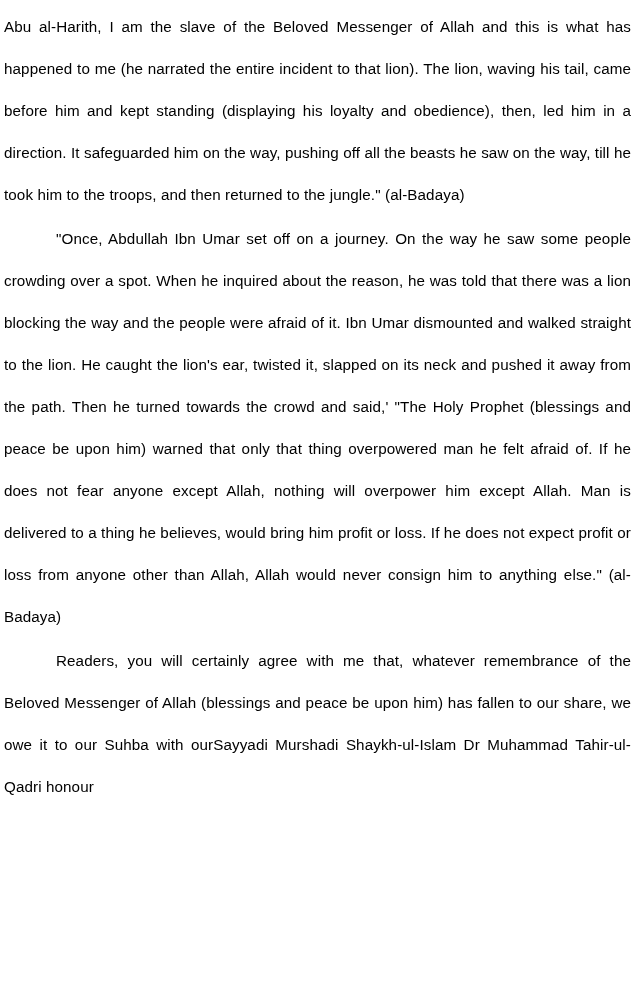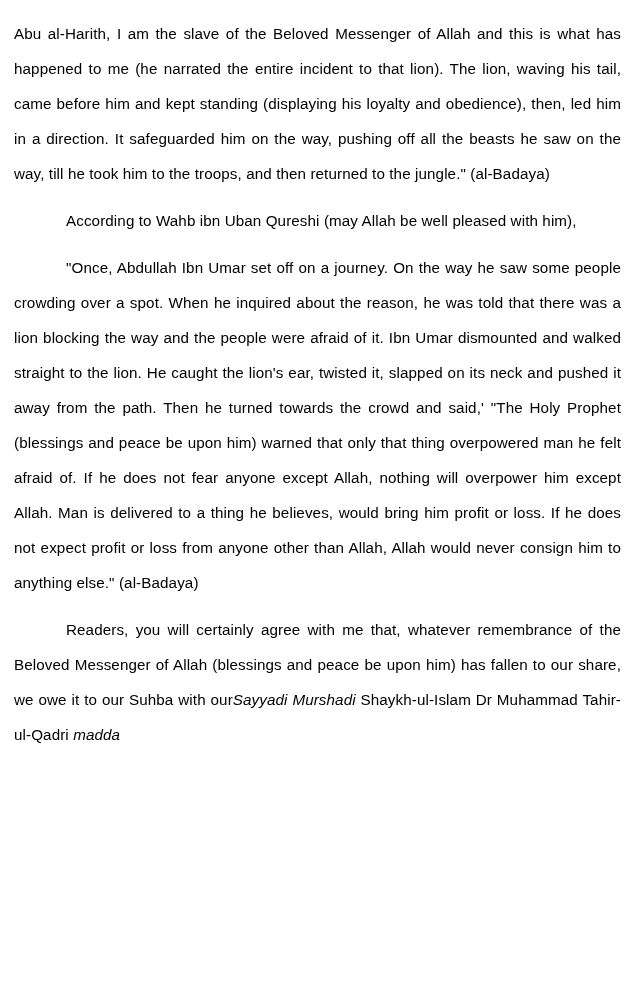--- a/index.html
+++ b/index.html
@@ -16,52 +16,48 @@
   }
   .page {
     width: 635px;
     height: 984px;
     box-sizing: border-box;
     padding: 4px 2px 0 2px;
     position: relative;
   }
   .para {
     font-size: 15.2px;
-    line-height: 35px;
+    line-height: 42px;
     text-align: justify;
     text-justify: inter-word;
-    margin: 12px;
+    margin: 2px;
     letter-spacing: 0.1px;
   }
   .indent {
     text-indent: 52px;
   }
   .noindent {
     text-indent: 0;
   }
   .ital {
-    font-style: italic;
   }
 </style>
 </head>
 <body>
 
 <div class="page">
 
   <p class="para noindent">
     <span>Abu al-Harith, I am the slave of the Beloved Messenger of Allah and this is what has happened to me (he narrated the entire incident to that lion). The lion, waving his tail, came before him and kept standing (displaying his loyalty and obedience), then, led him in a direction. It safeguarded him on the way, pushing off all the beasts he saw on the way, till he took him to the troops, and then returned to the jungle."  (al-Badaya)</span>
   </p>
 
-  <p class="para indent">
-    <span>According to Wahb ibn Uban Qureshi (may Allah be well pleased with him),</span>
-  </p>
 
   <p class="para indent">
     <span>"Once, Abdullah Ibn Umar set off on a journey. On the way he saw some people crowding over a spot. When he inquired about the reason, he was told that there was a lion blocking the way and the people were afraid of it. Ibn Umar dismounted and walked straight to the lion. He caught the lion's ear, twisted it, slapped on its neck and pushed it away from the path. Then he turned towards the crowd and said,' "The Holy Prophet (blessings and peace be upon him) warned that only that thing overpowered man he felt afraid of. If he does not fear anyone except Allah, nothing will overpower him except Allah. Man is delivered to a thing he believes, would bring him profit or loss. If he does not expect profit or loss from anyone other than Allah, Allah would never consign him to anything else." (al-Badaya)</span>
   </p>
 
 
 
   <p class="para indent">
-    <span>Readers, you will certainly agree with me that, whatever remembrance of the Beloved Messenger of Allah (blessings and peace be upon him) has fallen to our share, we owe it to our Suhba with our</span><span class="ital">Sayyadi Murshadi</span><span> Shaykh-ul-Islam Dr Muhammad Tahir-ul-Qadri </span><span class="ital">madda</span>
+    <span>Readers, you will certainly agree with me that, whatever remembrance of the Beloved Messenger of Allah (blessings and peace be upon him) has fallen to our share, we owe it to our Suhba with our</span><span class="ital">Sayyadi Murshadi</span><span> Shaykh-ul-Islam Dr Muhammad Tahir-ul-Qadri </span><span class="ital">honour</span>
   </p>
 
 </div>
 
 </body></html>

